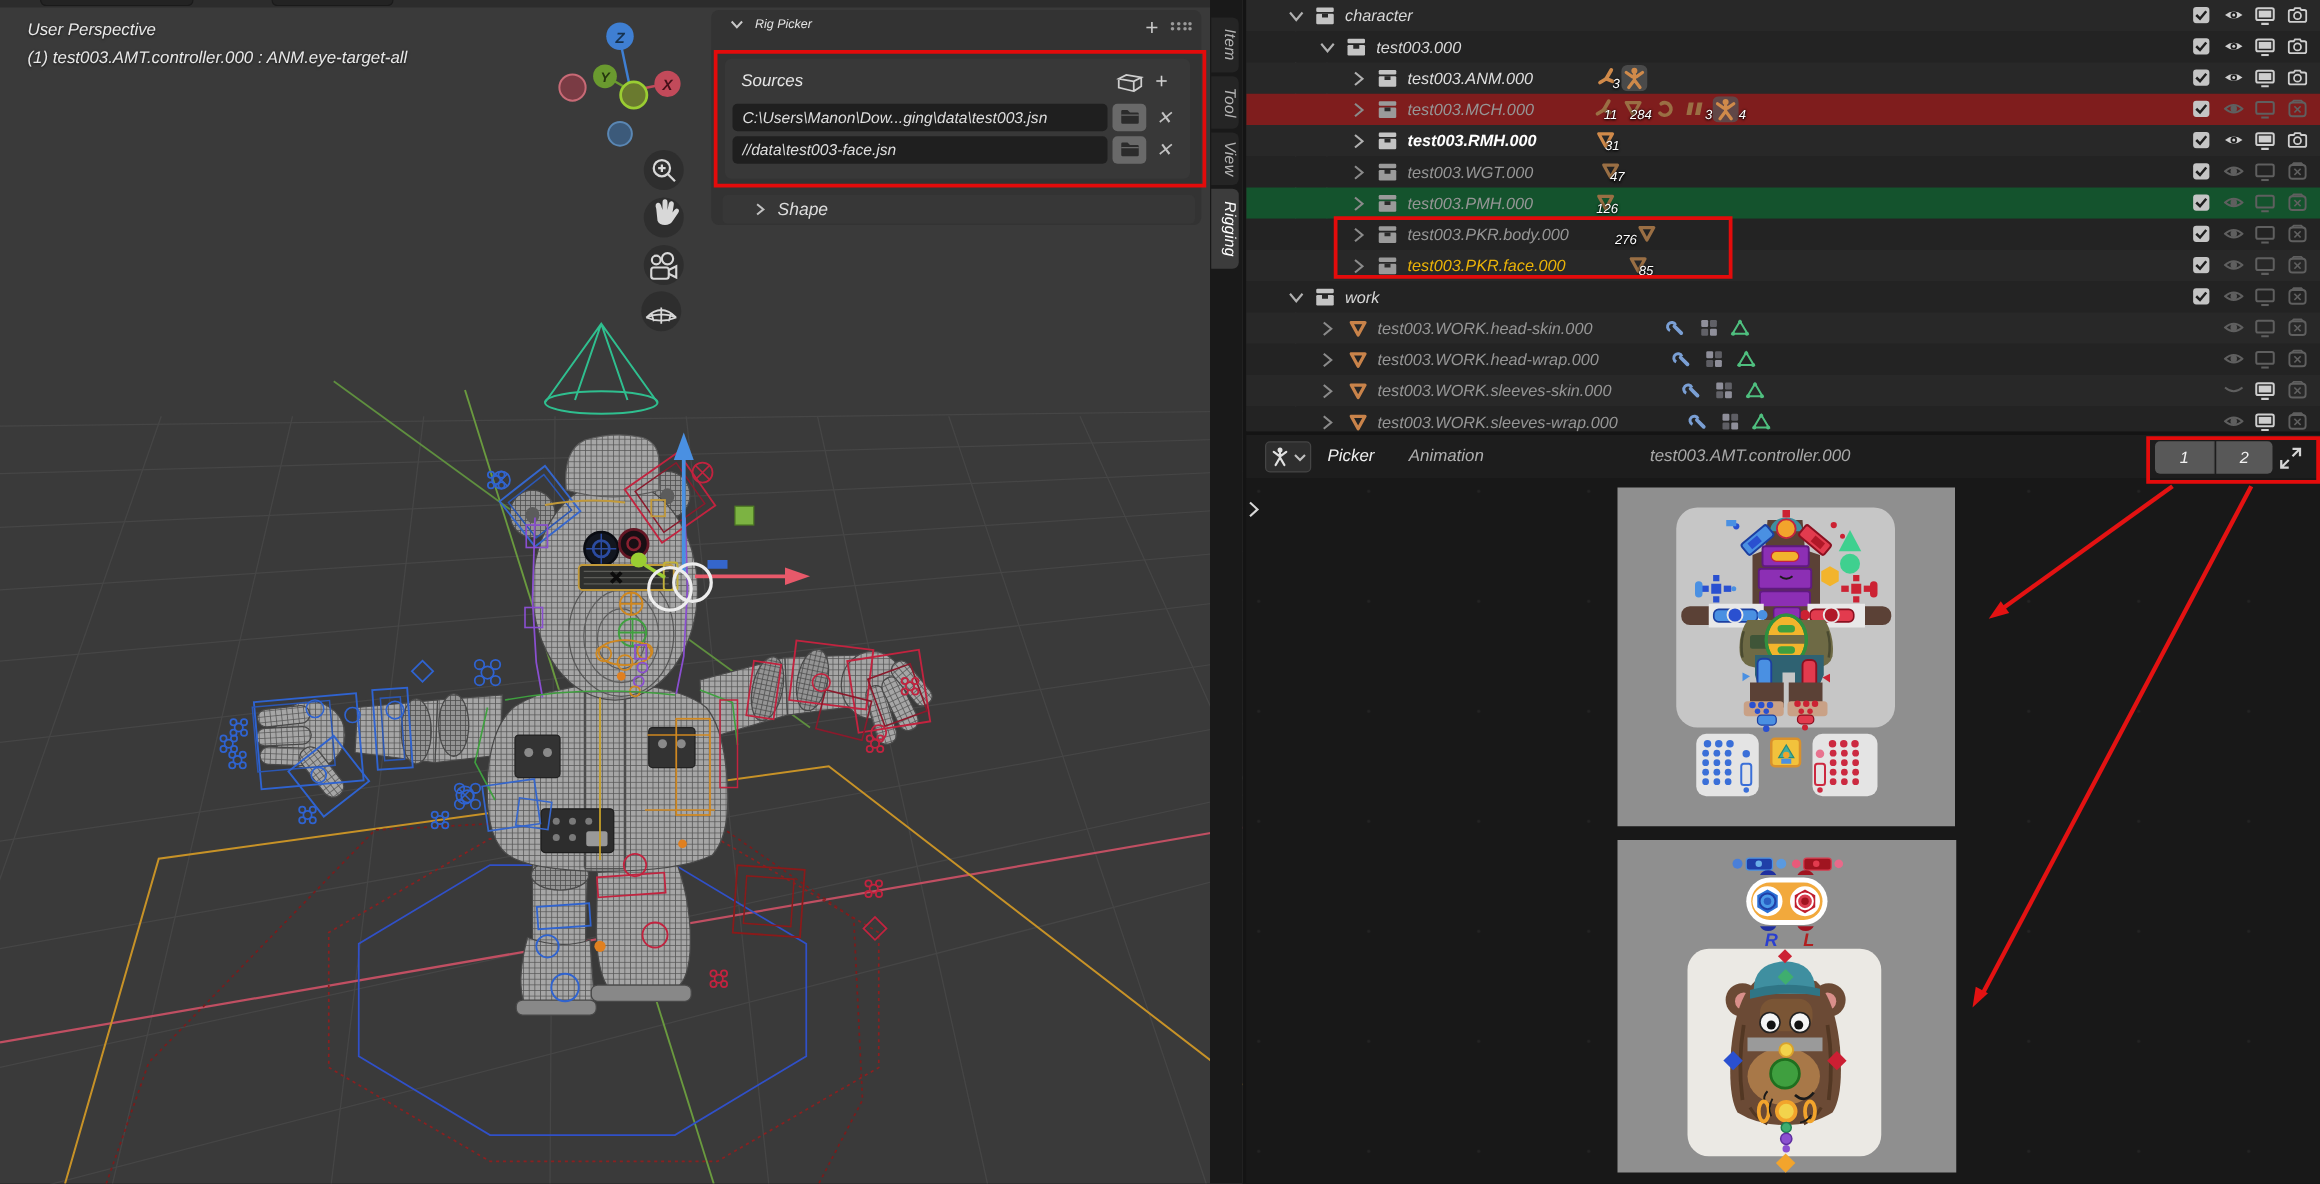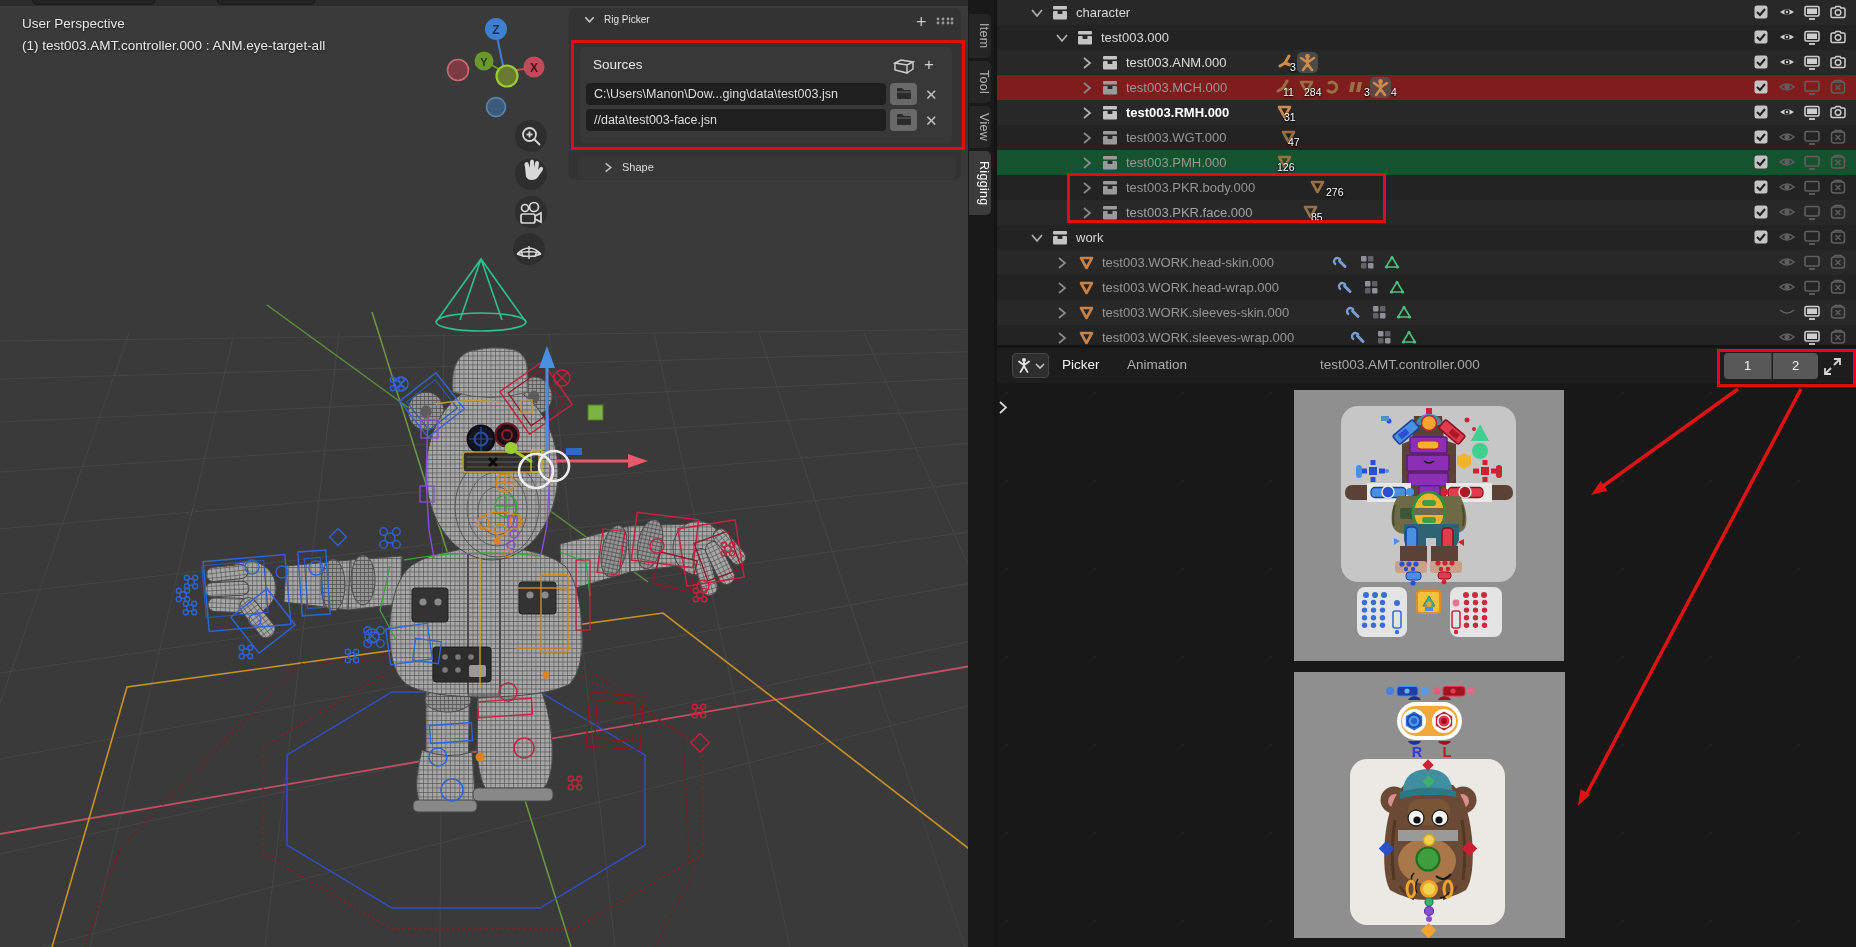--- a/index.html
+++ b/index.html
@@ -1,25 +1,25 @@
 <!DOCTYPE html>
 <html><head>
 <meta charset="utf-8">
 <style>
 html,body{margin:0;padding:0;background:#141414;width:1856px;height:947px;overflow:hidden;}
 *{box-sizing:border-box;font-family:"Liberation Sans",sans-serif;}
 .abs{position:absolute;}
-#stage{position:relative;width:1856px;height:947px;}
+#stage{position:relative;width:1856px;height:947px;font-style:italic;}
 #viewport{left:0;top:0;width:994px;height:947px;background:#3a3a3a;overflow:hidden;}
 #topstrip{left:0;top:0;width:994px;height:6px;background:#2c2c2c;}
 #vptext{left:22px;top:13px;color:#e8e8e8;font-size:13.5px;line-height:22px;text-shadow:0 1px 2px rgba(0,0,0,.6);}
 #rigpanel{left:569px;top:8px;width:392px;height:172px;background:#333333;border-radius:6px;}
 #rp-head{left:583px;top:13px;color:#e4e4e4;font-size:10px;display:flex;align-items:center;}
 #srcbox{left:580px;top:47px;width:372px;height:96px;background:#383838;border-radius:5px;}
-#shapebar{position:absolute;left:578px;top:156px;width:378px;height:23px;background:#373737;border-radius:4px;color:#dcdcdc;font-size:11px;line-height:23px;}
+#shapebar{position:absolute;left:578px;top:156px;width:378px;height:23px;background:#373737;border-radius:4px;color:#dcdcdc;font-size:14px;line-height:23px;}
 .redbox{border:3px solid #e40b0b;background:transparent;}
 .field{position:absolute;height:22px;background:#1f1f1f;border-radius:4px;color:#dddddd;font-size:12.5px;line-height:22px;padding-left:8px;white-space:nowrap;overflow:hidden;}
 .folderbtn{position:absolute;width:27px;height:22px;background:#696969;border-radius:4px;}
 .xbtn{position:absolute;color:#c2c2c2;font-size:15px;line-height:20px;}
 .tab{position:absolute;left:969px;width:22px;background:#252525;color:#b4b4b4;font-size:12.5px;border-radius:0 5px 5px 0;writing-mode:vertical-rl;text-align:center;letter-spacing:.3px;}
 .tab.active{background:#3c3c3c;color:#fff;}
 #outliner{left:997px;top:0;width:859px;height:345px;background:#242424;overflow:hidden;}
 .orow{position:absolute;left:0;width:859px;height:25px;}
 .orow .nm{position:absolute;top:5px;font-size:13px;white-space:nowrap;}
 .cnt{position:absolute;color:#fff;font-size:10.5px;text-shadow:0 1px 2px #000,0 0 2px #000;}
@@ -699,21 +699,21 @@
         </svg>
 <svg class="abs" style="left:105px;top:5px;" width="16" height="15" viewBox="0 0 16 15">
           <rect x="1" y="1" width="14" height="3.6" rx="1" fill="#9a9a9a"></rect>
           <rect x="1" y="6" width="14" height="8.4" rx="1" fill="#9a9a9a"></rect>
           <rect x="5.6" y="6" width="4.8" height="3" fill="#2a2a2a"></rect>
         </svg>
 <div class="nm" style="left:129px;color:#969696;">test003.PKR.body.000</div>
 <svg class="abs" style="left:313px;top:4px;" width="15" height="15" viewBox="0 0 15 15">
           <path d="M2,3 L13,3 L7.5,13 Z" stroke="#9a6f44" stroke-width="2.6" fill="none" stroke-linejoin="round"></path>
         </svg>
-<div class="cnt" style="left:329px;top:11px;text-align:right;">276</div>
+<div class="cnt" style="left:295px;top:11px;text-align:right;">276</div>
 <svg class="abs" style="left:757px;top:5px;" width="14" height="14" viewBox="0 0 14 14">
           <rect x="0.5" y="0.5" width="13" height="13" rx="2.5" fill="#c4c4c4"></rect>
           <path d="M3,7 L6,10 L11,4" stroke="#1d1d1d" stroke-width="2" fill="none"></path>
         </svg>
 <svg class="abs" style="left:782px;top:5px;" width="16" height="14" viewBox="0 0 16 14">
           <path d="M1,7 Q8,1 15,7 Q8,13 1,7 Z" stroke="#5f5f5f" stroke-width="1.5" fill="none"></path>
           <circle cx="8" cy="7" r="2.6" fill="#5f5f5f"></circle>
         </svg>
 <svg class="abs" style="left:807px;top:5px;" width="16" height="15" viewBox="0 0 16 15">
           <rect x="1" y="1.5" width="14" height="9.5" rx="1.5" stroke="#5f5f5f" stroke-width="1.6" fill="none"></rect>
@@ -727,21 +727,21 @@
 </div>
 <div class="orow" style="top:200px;background:#282828;">
 <svg style2="" class="abs" style="left:83px;top:6px;" width="14" height="14" viewBox="0 0 14 14">
           <path d="M4,2 L10,7 L4,12" stroke="#8a8a8a" stroke-width="1.7" fill="none"></path>
         </svg>
 <svg class="abs" style="left:105px;top:5px;" width="16" height="15" viewBox="0 0 16 15">
           <rect x="1" y="1" width="14" height="3.6" rx="1" fill="#9a9a9a"></rect>
           <rect x="1" y="6" width="14" height="8.4" rx="1" fill="#9a9a9a"></rect>
           <rect x="5.6" y="6" width="4.8" height="3" fill="#2a2a2a"></rect>
         </svg>
-<div class="nm" style="left:129px;color:#a3a3a3;text-align:right;">test003.PKR.face.000</div>
+<div class="nm" style="left:129px;color:#eab308;text-align:right;">test003.PKR.face.000</div>
 <svg class="abs" style="left:306px;top:4px;" width="15" height="15" viewBox="0 0 15 15">
           <path d="M2,3 L13,3 L7.5,13 Z" stroke="#9a6f44" stroke-width="2.6" fill="none" stroke-linejoin="round"></path>
         </svg>
 <div class="cnt" style="left:314px;top:11px;">85</div>
 <svg class="abs" style="left:757px;top:5px;" width="14" height="14" viewBox="0 0 14 14">
           <rect x="0.5" y="0.5" width="13" height="13" rx="2.5" fill="#c4c4c4"></rect>
           <path d="M3,7 L6,10 L11,4" stroke="#1d1d1d" stroke-width="2" fill="none"></path>
         </svg>
 <svg class="abs" style="left:782px;top:5px;" width="16" height="14" viewBox="0 0 16 14">
           <path d="M1,7 Q8,1 15,7 Q8,13 1,7 Z" stroke="#5f5f5f" stroke-width="1.5" fill="none"></path>

